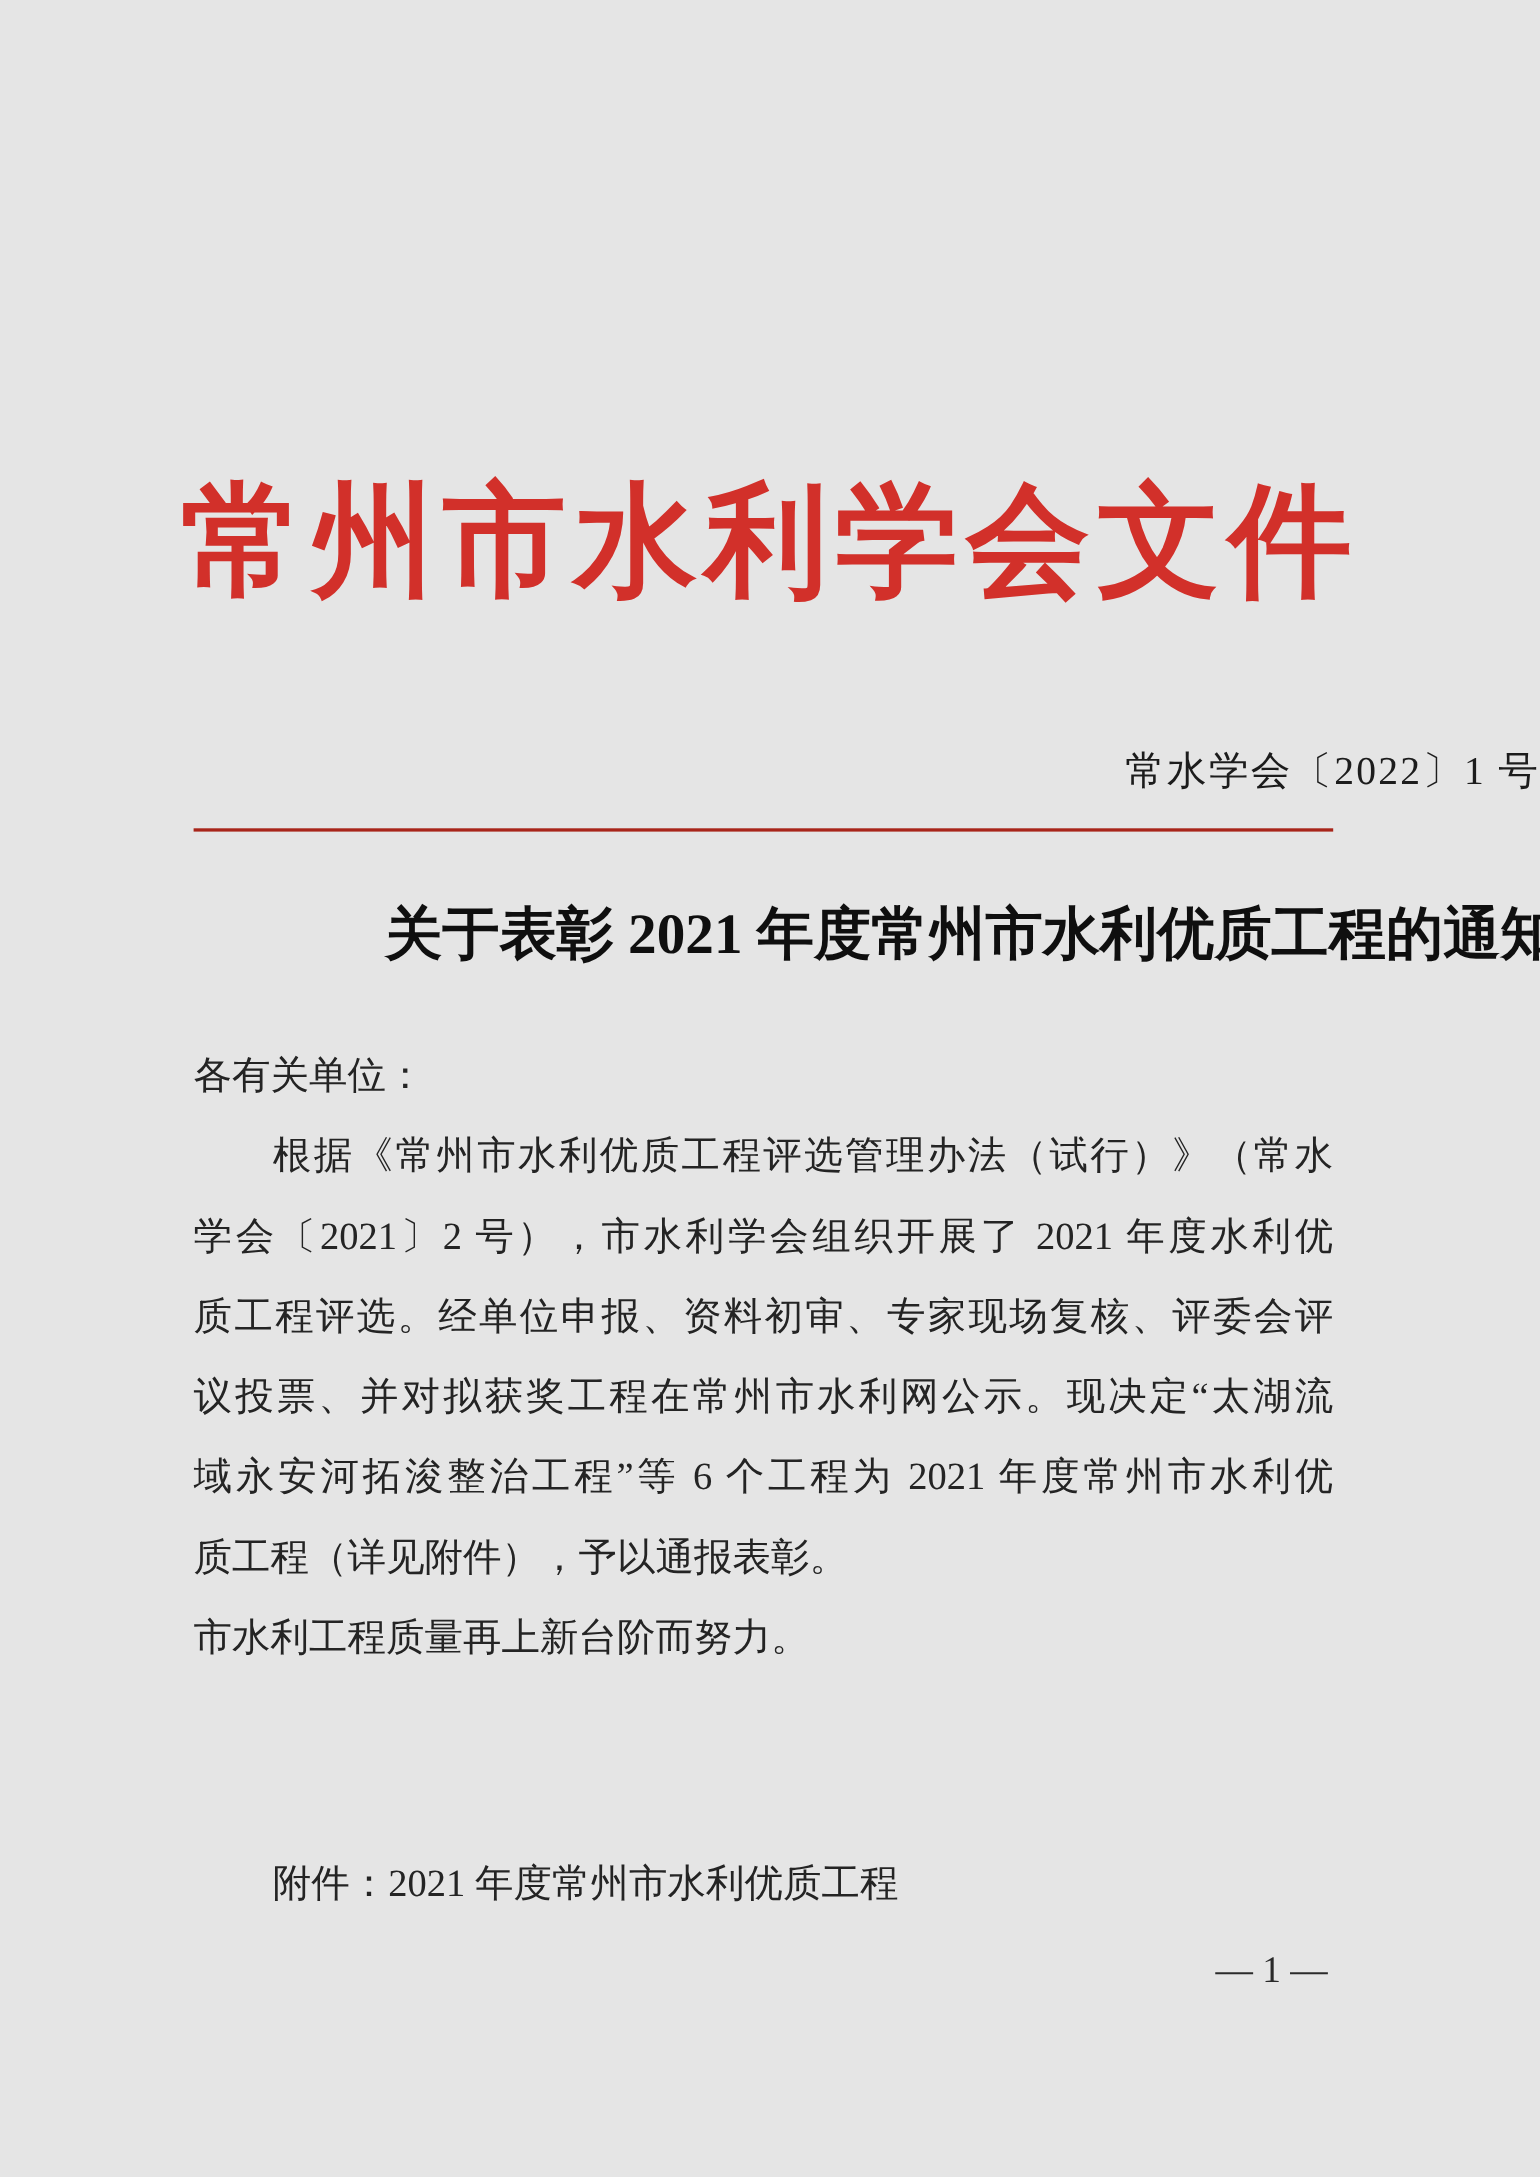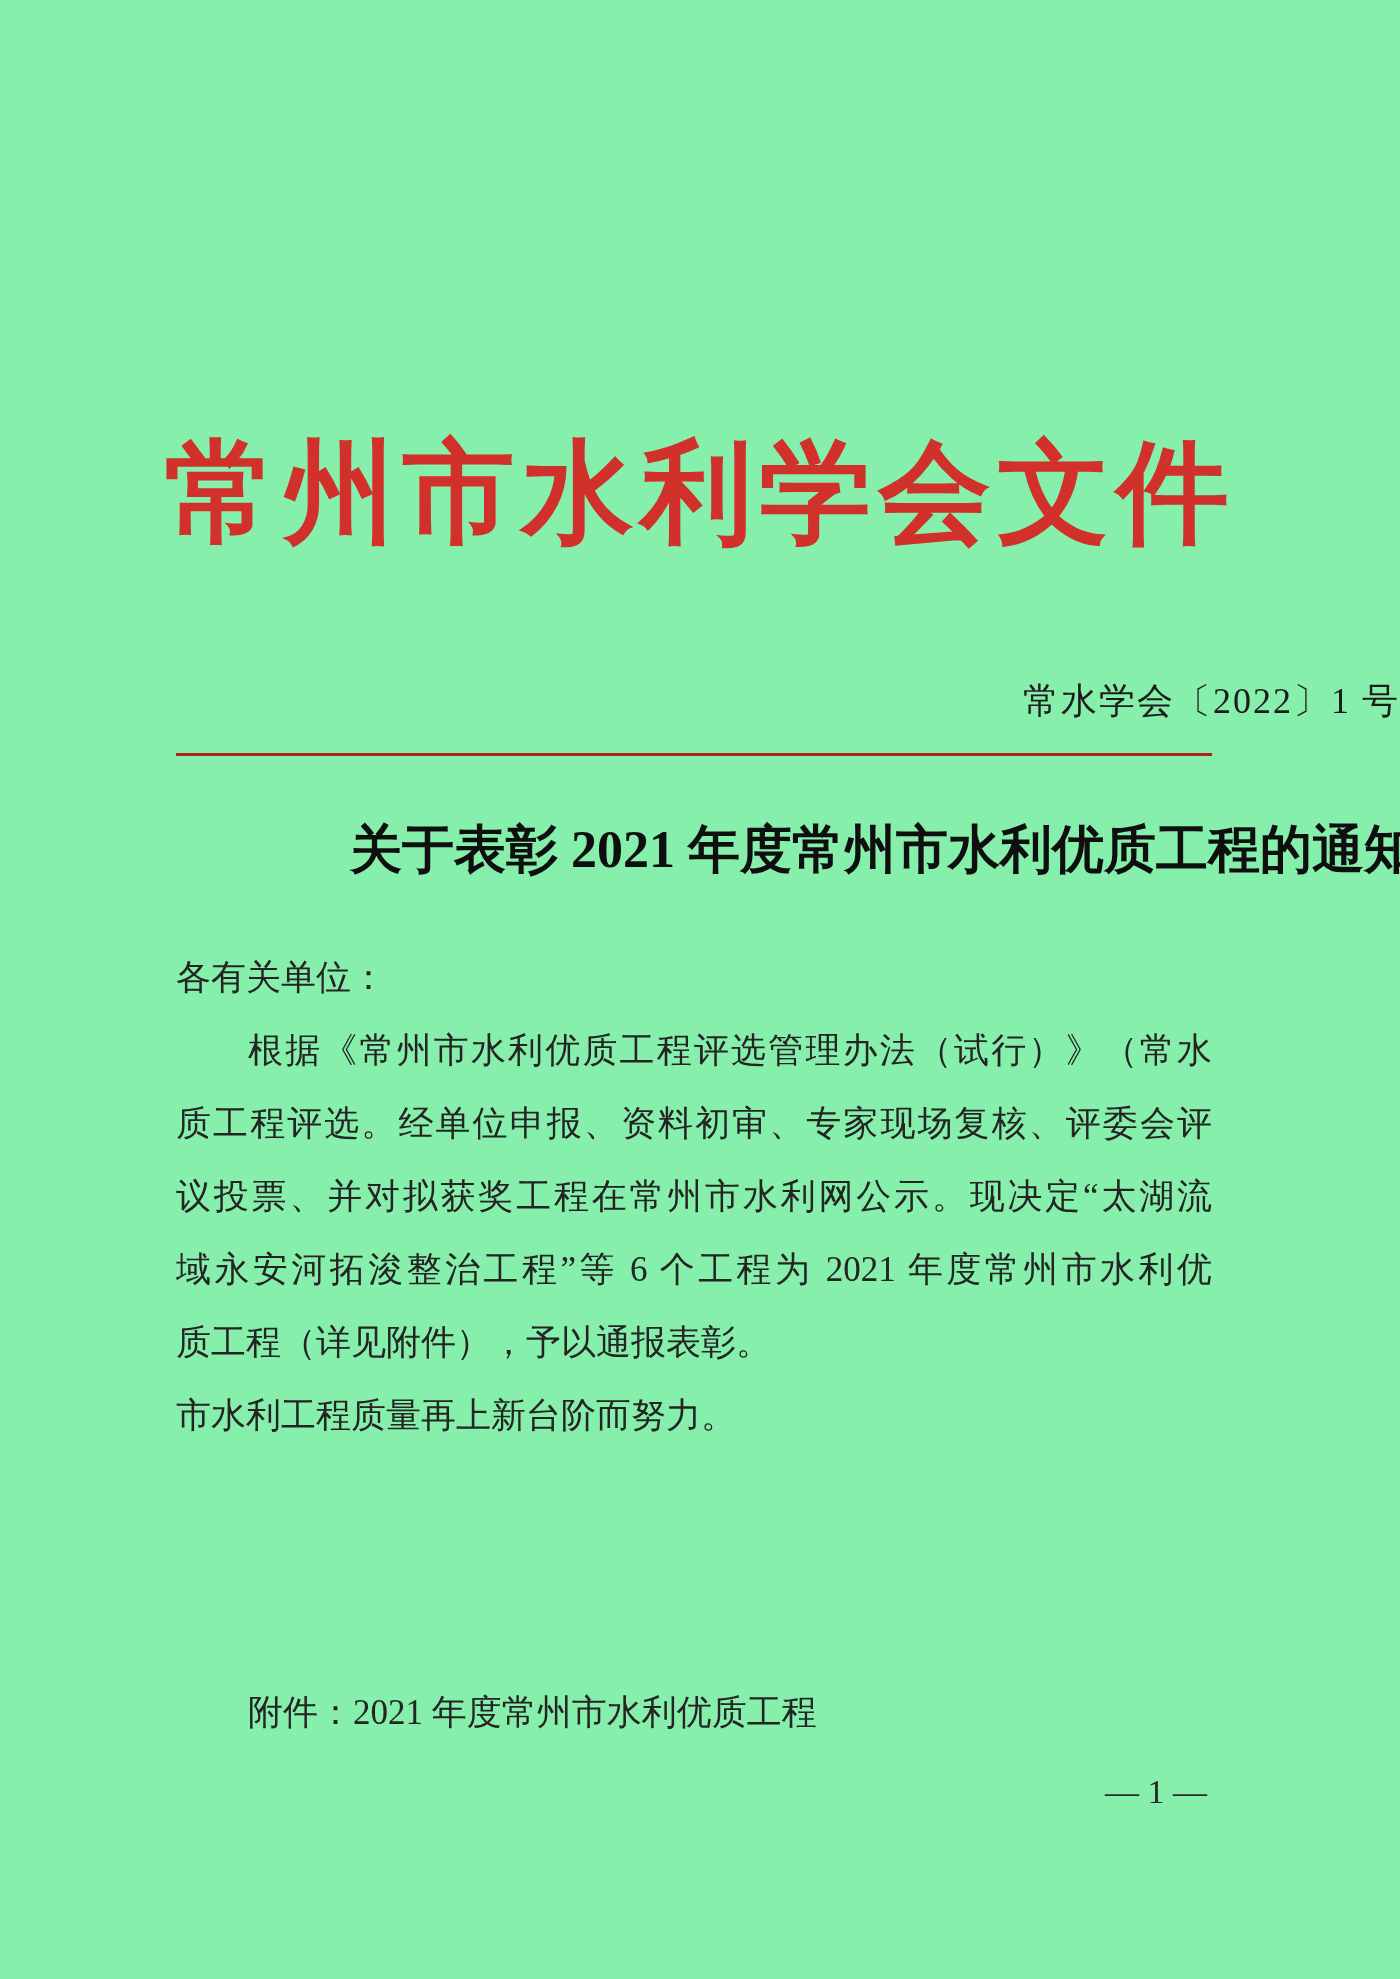--- a/index.html
+++ b/index.html
@@ -1,21 +1,21 @@
 <!DOCTYPE html>
 <html style="--header-red: #d2302a; --rule-red: #a8251a; --text-black: #1f1f1f;"><head>
 <meta charset="utf-8">
 <style>
   html, body { margin: 0; padding: 0; background: #ffffff; }
   .page {
     position: relative;
     width: 1400px;
     height: 1979px;
     margin: 0 auto;
-    background: #86efac;
+    background: #e5e5e5;
     font-family: "Liberation Serif", "DejaVu Serif", serif;
     color: var(--text-black, #1f1f1f);
     overflow: hidden;
   }
   .red-header {
     position: absolute;
     top: 418px;
     left: 0;
     width: 100%;
     text-align: center;
@@ -108,20 +108,21 @@
 
   <div class="doc-number">常水学会〔2022〕1 号</div>
 
   <div class="red-rule"></div>
 
   <div class="doc-title">关于表彰 2021 年度常州市水利优质工程的通知</div>
 
   <div class="body-block">
       <div class="body-line">各有关单位：</div>
       <div class="body-line indent fill">根据《常州市水利优质工程评选管理办法（试行）》（常水</div>
+      <div class="body-line fill">学会〔2021〕2 号），市水利学会组织开展了 2021 年度水利优</div>
       <div class="body-line fill">质工程评选。经单位申报、资料初审、专家现场复核、评委会评</div>
       <div class="body-line fill">议投票、并对拟获奖工程在常州市水利网公示。现决定“太湖流</div>
       <div class="body-line fill">域永安河拓浚整治工程”等 6 个工程为 2021 年度常州市水利优</div>
       <div class="body-line">质工程（详见附件），予以通报表彰。</div>
       <div class="body-line">市水利工程质量再上新台阶而努力。</div>
     </div>
 
   <div class="attachment-line">附件：2021 年度常州市水利优质工程</div>
 
   <div class="page-number">— 1 —</div>

